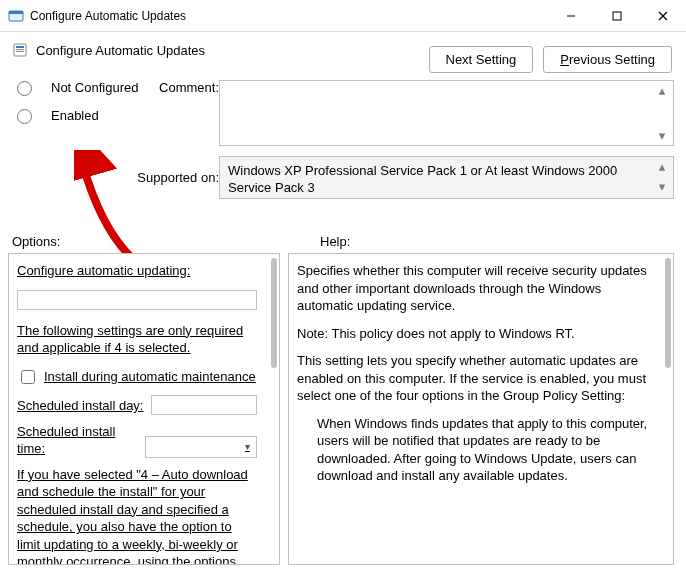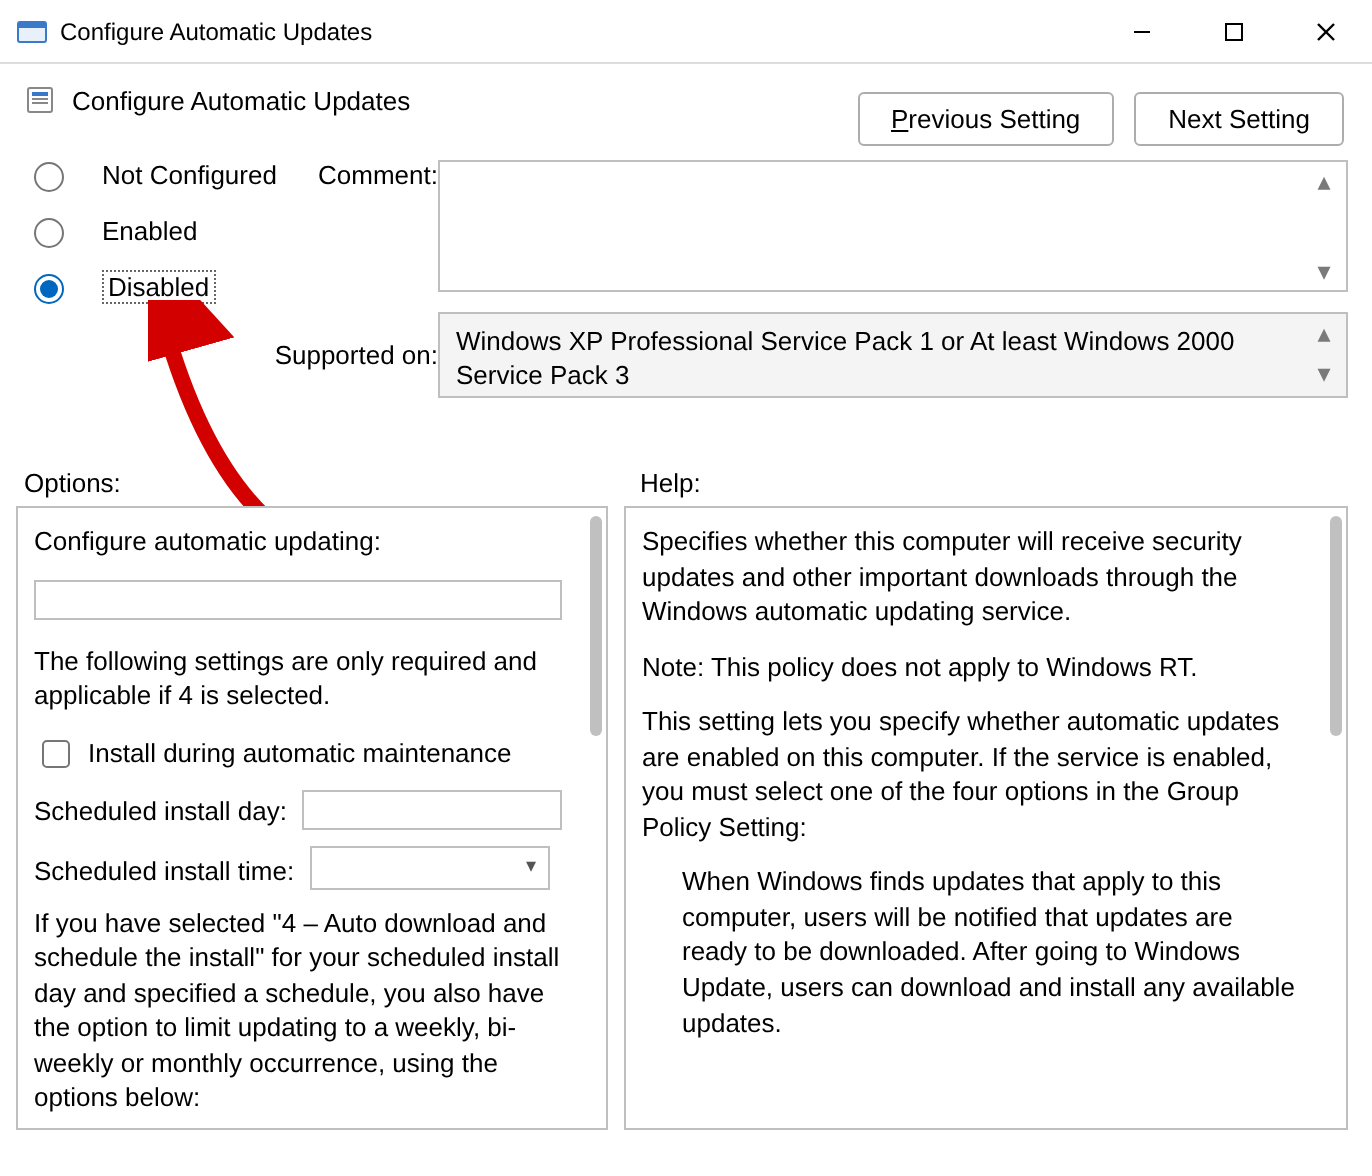--- a/index.html
+++ b/index.html
@@ -21,21 +21,21 @@
   .arrow-pointer{position:absolute;left:74px;top:76px;pointer-events:none;}
   .cs-grid { margin-left:125px; display:grid; grid-template-columns: 82px 1fr; row-gap:10px; align-items:start; }
   .lbl { font-size:13px;text-align:right; }
   .comment-box { height:66px; border:1px solid #bfbfbf; background:#fff; position:relative;}
   .supported-box { border:1px solid #bfbfbf; background:#f4f4f4; padding:6px 28px 6px 8px; font-size:13px; line-height:1.3; position:relative; height:43px; overflow:hidden;}
   .scroll-affordance{position:absolute; right:2px; top:2px; bottom:2px; width:18px; display:flex;flex-direction:column;justify-content:space-between;align-items:center;color:#7a7a7a;}
   .section-labels{display:flex; padding:10px 12px 4px 12px; gap:0;}
   .section-labels .left{width:308px;} .section-labels .right{flex:1;}
   .panes { display:flex; gap:8px; padding:0 12px 0 8px; }
   .pane { border:1px solid #bfbfbf; background:#fff; height:312px; overflow:hidden; position:relative;}
-  .pane-left{width:296px;} .pane-right{flex:1;}
+  .pane-left{width:272px;text-decoration:underline;} .pane-right{flex:1;}
   .pane-content{padding:8px 22px 8px 8px; font-size:13px; line-height:1.35;}
   .field-row{display:flex; align-items:flex-end; gap:8px; margin:8px 0;}
   .txt-input{flex:1;border:1px solid #bfbfbf;height:20px;background:#fff;}
   .combo{width:120px;border:1px solid #bfbfbf;height:22px;background:#fff;display:flex;align-items:center;justify-content:flex-end;padding-right:6px;}
   .chev{font-size:10px;color:#555;}
   .chk{display:flex;align-items:center;gap:6px;margin:6px 0;}
   .chk input{width:14px;height:14px;}
   .vscroll{position:absolute; right:2px; top:4px; bottom:4px; width:8px; background:transparent;}
   .vscroll .thumb{position:absolute; left:2px; right:0; top:0; height:110px; background:#c0c0c0; border-radius:3px;}
   p{margin:0 0 10px 0;}
@@ -76,37 +76,33 @@
     <svg width="16" height="16" viewBox="0 0 16 16">
         <rect x="2" y="2" width="12" height="12" rx="1" fill="#fff" stroke="#888"></rect>
         <rect x="4" y="4" width="8" height="2" fill="#3a79c7"></rect>
         <rect x="4" y="7" width="8" height="1" fill="#888"></rect>
         <rect x="4" y="9" width="8" height="1" fill="#888"></rect>
       </svg>
   </span>
   <span class="label">Configure Automatic Updates</span>
 </div>
 <div class="nav-btns">
+  <button class="btn">Next Setting</button>
   <button class="btn underline-first">Previous Setting</button>
-  <button class="btn">Next Setting</button>
 </div>
 
 <div class="top-area" style="margin-top:10px; position:relative; height:150px;">
   <div class="radios">
     <div class="radio-row">
       <input type="radio" name="st" style="">
       <label>Not Configured</label>
     </div>
     <div class="radio-row">
       <input type="radio" name="st" style="">
       <label>Enabled</label>
-    </div>
-    <div class="radio-row sel">
-      <input type="radio" name="st" checked="" style="">
-      <label>Disabled</label>
     </div>
   </div>
 
   <svg class="arrow-pointer" width="80" height="120">
     <defs>
         <marker id="ah" markerWidth="8" markerHeight="8" refX="2" refY="4" orient="auto">
           <polygon points="0,0 8,4 0,8" fill="#d30000"></polygon>
         </marker>
       </defs>
     <path d="M 70 118 Q 30 90 8 12" stroke="#d30000" stroke-width="8" fill="none" marker-end="url(#ah)"></path>

